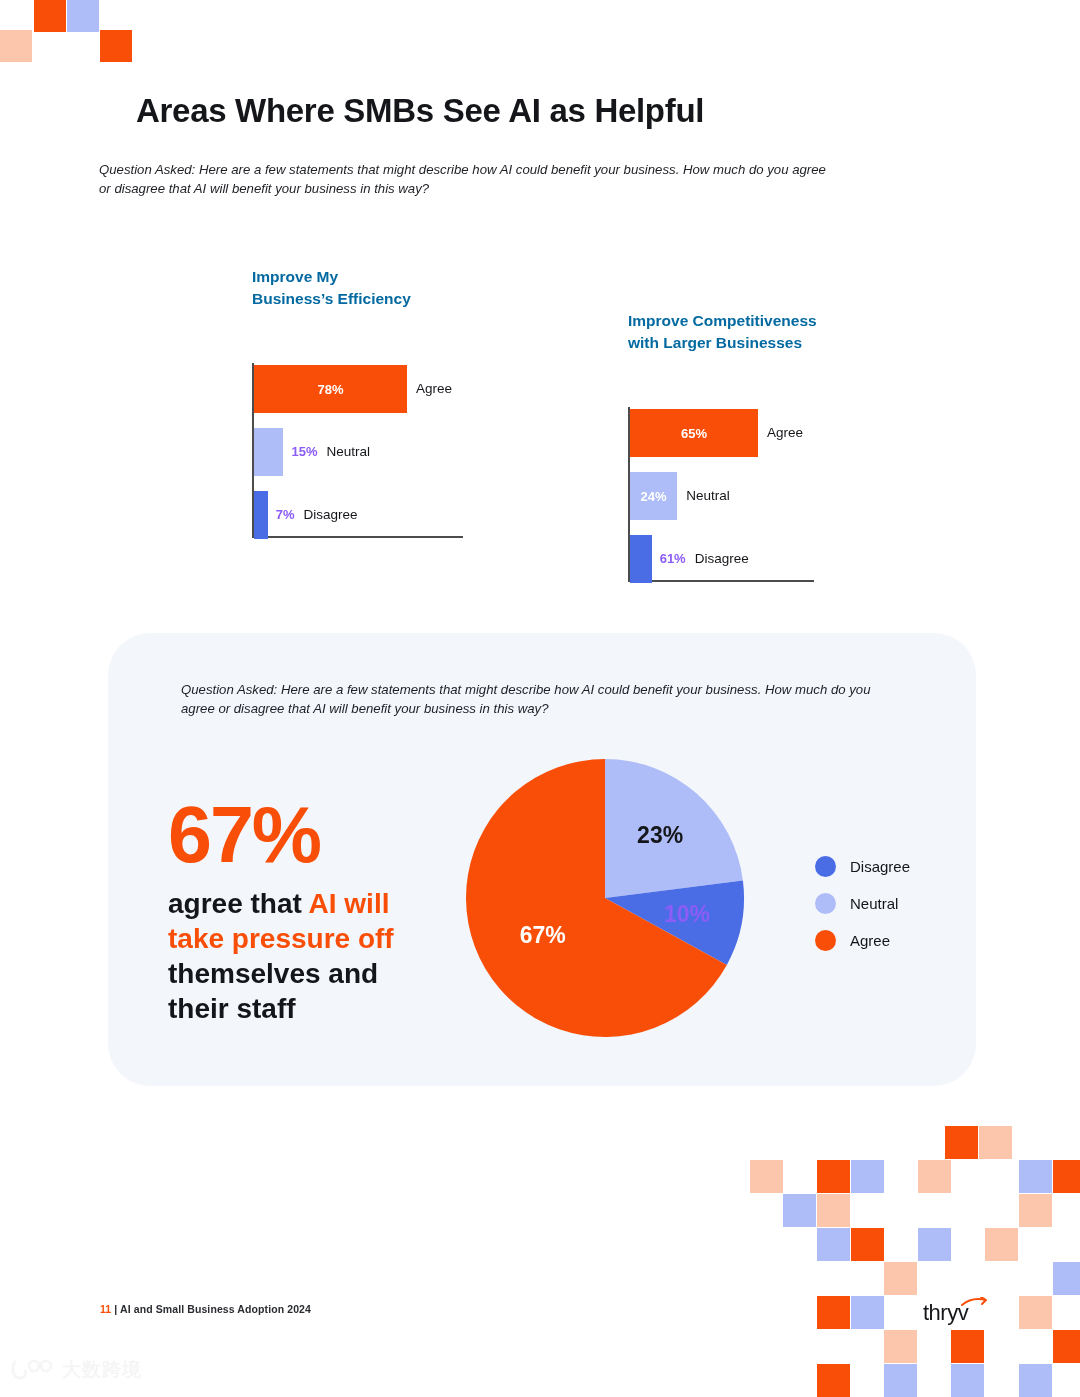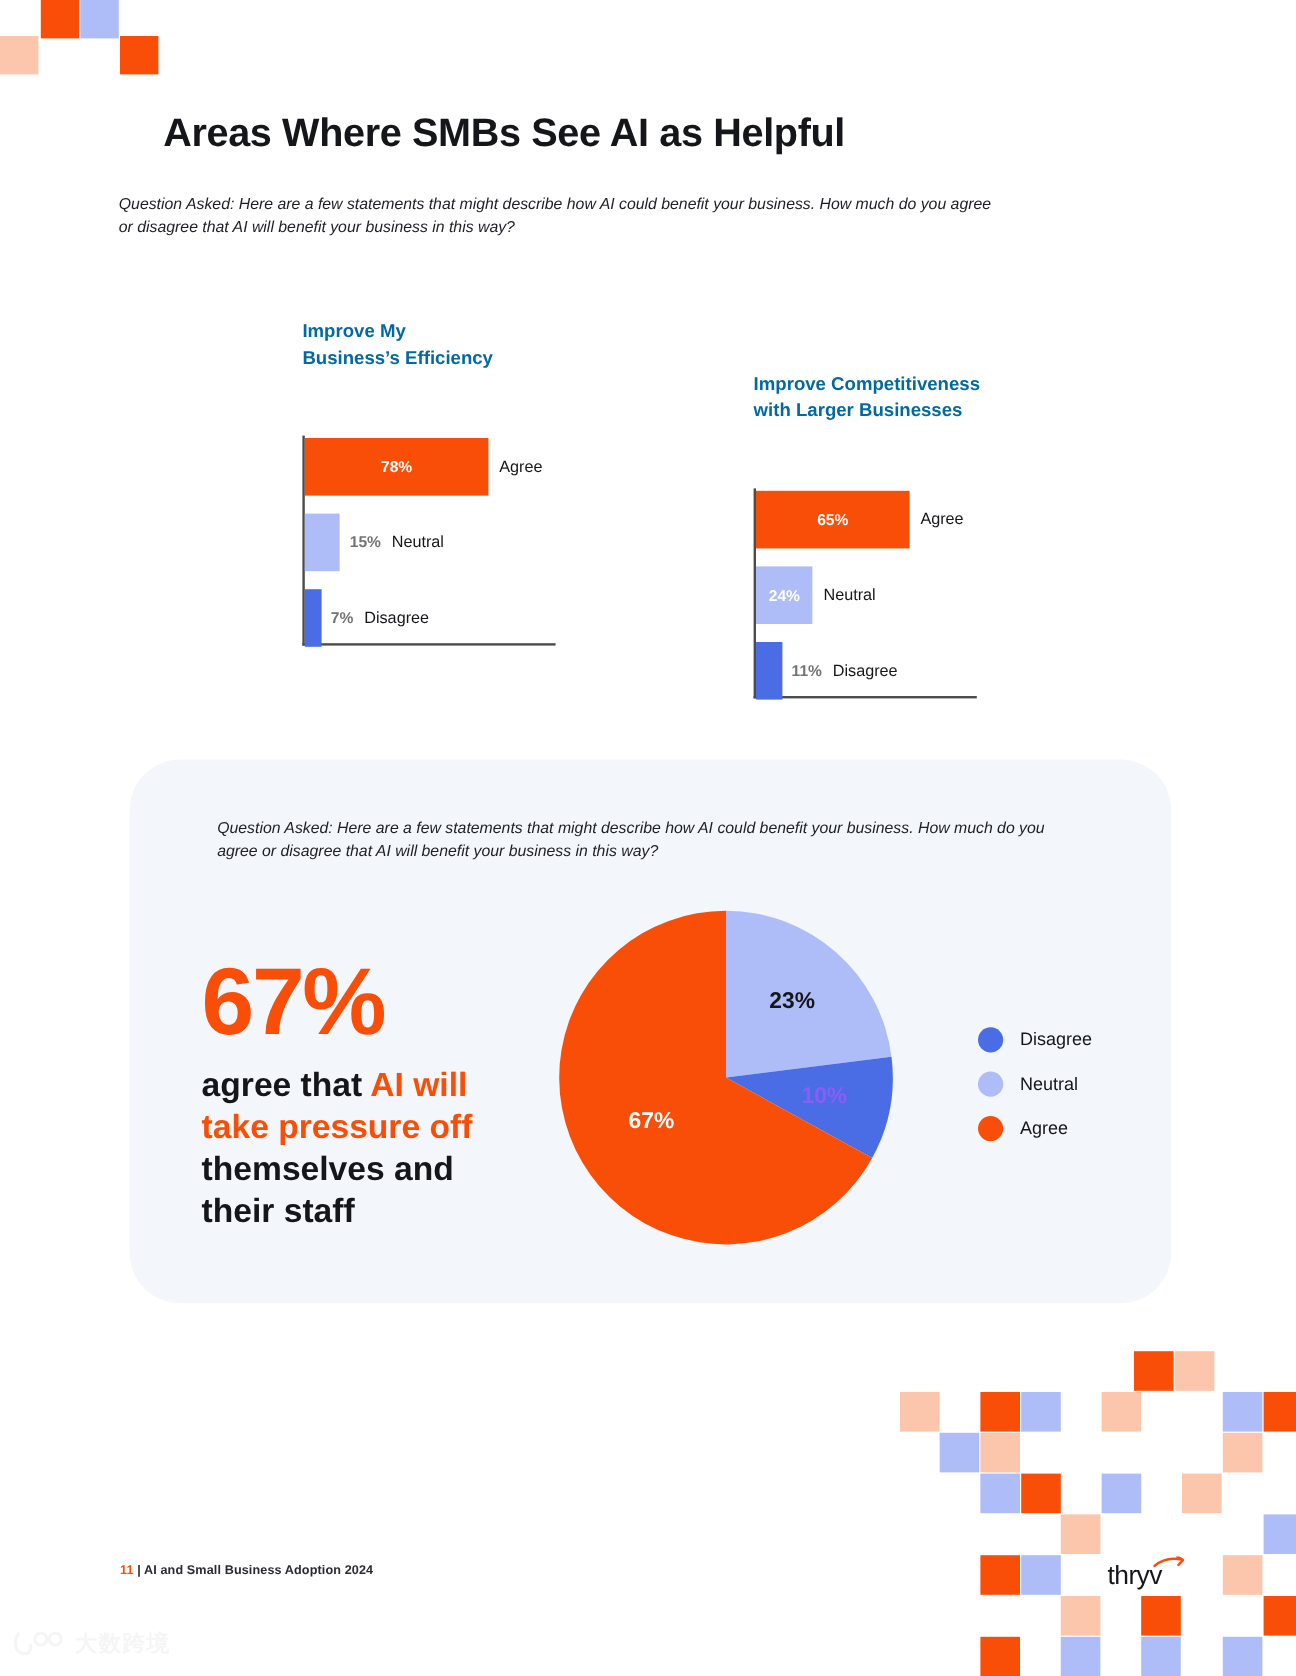--- a/index.html
+++ b/index.html
@@ -76,21 +76,21 @@
     position: absolute;
     color: #ffffff;
     font-size: 13px;
     font-weight: 700;
     top: 50%;
     transform: translateY(-50%);
   }
   .bar-outer-val {
     font-size: 13px;
     font-weight: 700;
-    color: #737373;
+    color: #8b5cf6;
     margin-left: 8px;
     white-space: nowrap;
   }
   .bar-cat {
     font-size: 13.5px;
     font-weight: 400;
     color: #15161a;
     margin-left: 9px;
     white-space: nowrap;
   }
@@ -140,21 +140,21 @@
   
   .pie-wrap {
     position: absolute;
     left: 357px;
     top: 125px;
     width: 280px;
     height: 280px;
   }
   .pie-label {
     position: absolute;
-    font-size: 19px;
+    font-size: 23px;
     font-weight: 700;
   }
 
   
   .legend {
     position: absolute;
     left: 707px;
     top: 215px;
   }
   .legend-item {
@@ -269,21 +269,21 @@
         <span class="bar-cat">Agree</span>
       </div>
       <div class="bar-row" style="top: 65px; height: 48px;">
         <div class="bar-rect" style="width: 47.2615px; background: rgb(174, 189, 247); position: relative;">
           <span class="bar-inner-label" style="left: 50%; transform: translate(-50%, -50%);">24%</span>
         </div>
         <span class="bar-cat">Neutral</span>
       </div>
       <div class="bar-row" style="top: 128px; height: 48px;">
         <div class="bar-rect" style="width: 21.6615px; background: rgb(74, 109, 229); position: relative;"></div>
-        <span class="bar-outer-val">11%</span>
+        <span class="bar-outer-val">61%</span>
         <span class="bar-cat">Disagree</span>
       </div>
     </div>
 </div>
 
 <div class="card">
 
   <p class="question-card">Question Asked: Here are a few statements that might describe how AI could benefit your business. How much do you agree or disagree that AI will benefit your business in this way?</p>
 
   <div class="big-stat">67%</div>

